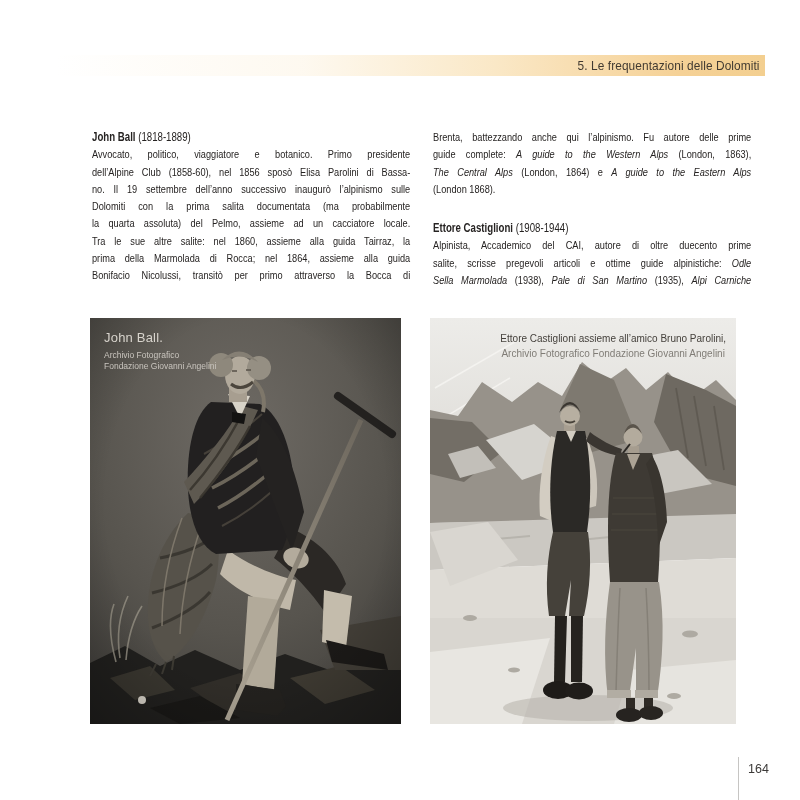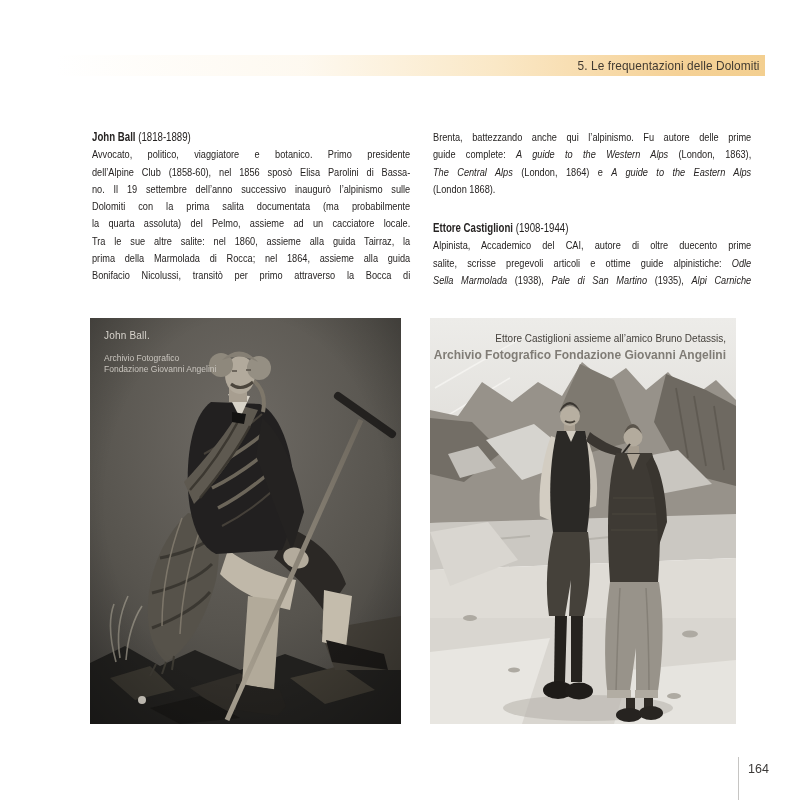--- a/index.html
+++ b/index.html
@@ -28,25 +28,25 @@
   .tspace{height:22px;}
 
   
   .photo{position:absolute;margin:0;padding:0;}
   .photo svg{display:block;width:100%;height:100%;}
   .photo-left{left:90px;top:318px;width:311px;height:406px;}
   .photo-right{left:430px;top:318px;width:306px;height:406px;}
 
   .cap{position:absolute;pointer-events:none;}
   .cap-left{left:14px;top:12px;text-align:left;}
-  .cap-left .cap-title{font-size:10px;color:#d8d4cd;margin-bottom:12px;letter-spacing:0.2px;}
+  .cap-left .cap-title{font-size:13px;color:#d8d4cd;margin-bottom:5px;letter-spacing:0.2px;}
   .cap-left .cap-sub{font-size:8.5px;font-weight:400;color:#c9c5be;line-height:11px;}
   .cap-right{right:10px;top:14px;text-align:right;}
   .cap-right .cap-line{font-size:10px;color:#45413c;line-height:13px;}
-  .cap-right .cap-credit{font-size:12px;color:#6e6a63;margin-top:3px;font-weight:700;opacity:0.85;text-align:center;}
+  .cap-right .cap-credit{font-size:10px;color:#6e6a63;margin-top:3px;font-weight:400;opacity:0.85;text-align:center;}
 
   
   .folio-rule{position:absolute;left:738px;top:757px;width:1px;height:43px;background:#c6c5c3;}
   .folio-num{position:absolute;left:748px;top:762px;font-size:12.5px;color:#3c3a38;}
 </style>
 </head>
 <body>
 
 <div class="page">
 
@@ -262,21 +262,21 @@
         </g>
         <rect x="177" y="372" width="24" height="8" fill="#b2ada3"></rect>
         <rect x="205" y="372" width="23" height="8" fill="#afaaa0"></rect>
         <rect x="196" y="380" width="9" height="13" fill="#2e2a25"></rect>
         <rect x="214" y="380" width="9" height="12" fill="#2e2a25"></rect>
         <ellipse cx="199" cy="397" rx="13" ry="7" fill="#262320"></ellipse>
         <ellipse cx="221" cy="395" rx="12" ry="7" fill="#282521"></ellipse>
       </g>
     </svg>
     <div class="cap cap-right">
-      <div class="cap-line">Ettore Castiglioni assieme all’amico Bruno Detassis,</div>
+      <div class="cap-line">Ettore Castiglioni assieme all’amico Bruno Parolini,</div>
       <div class="cap-credit">Archivio Fotografico Fondazione Giovanni Angelini</div>
     </div>
   </figure>
 
   <span class="folio-rule"></span>
   <span class="folio-num">164</span>
 
 </div>
 
 </body></html>

